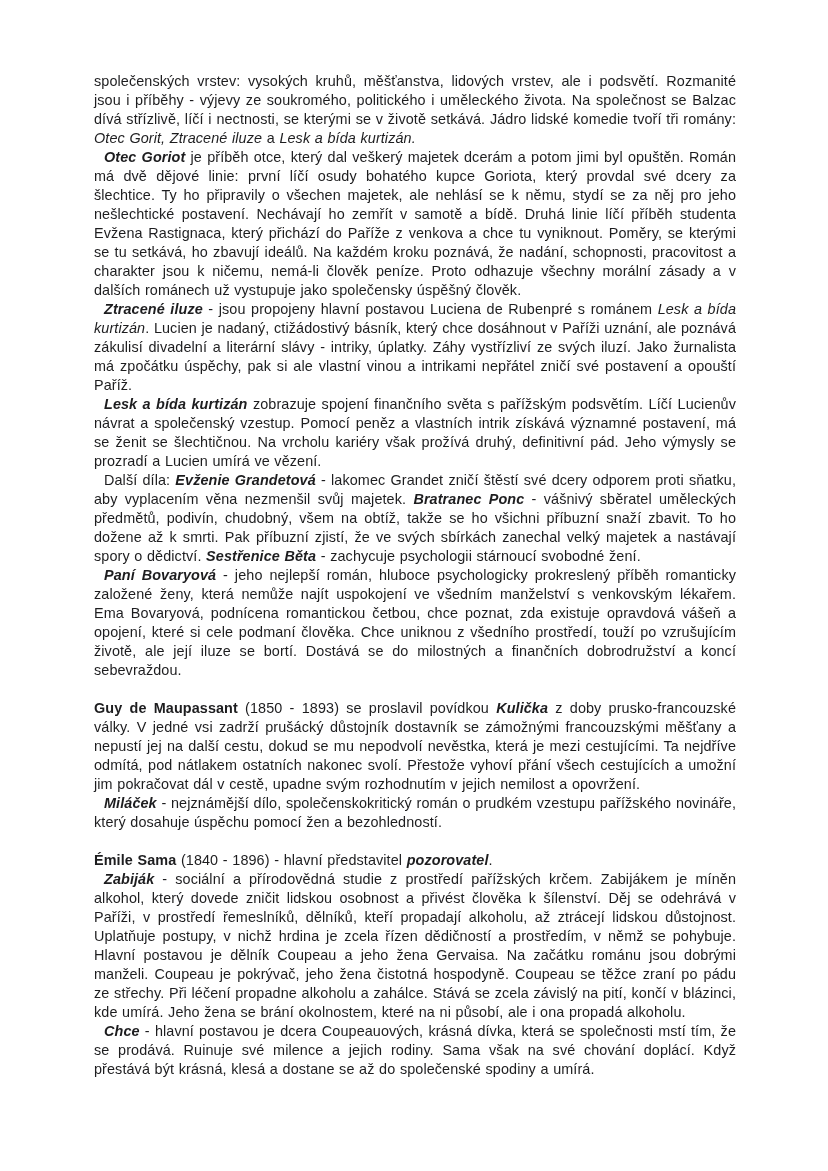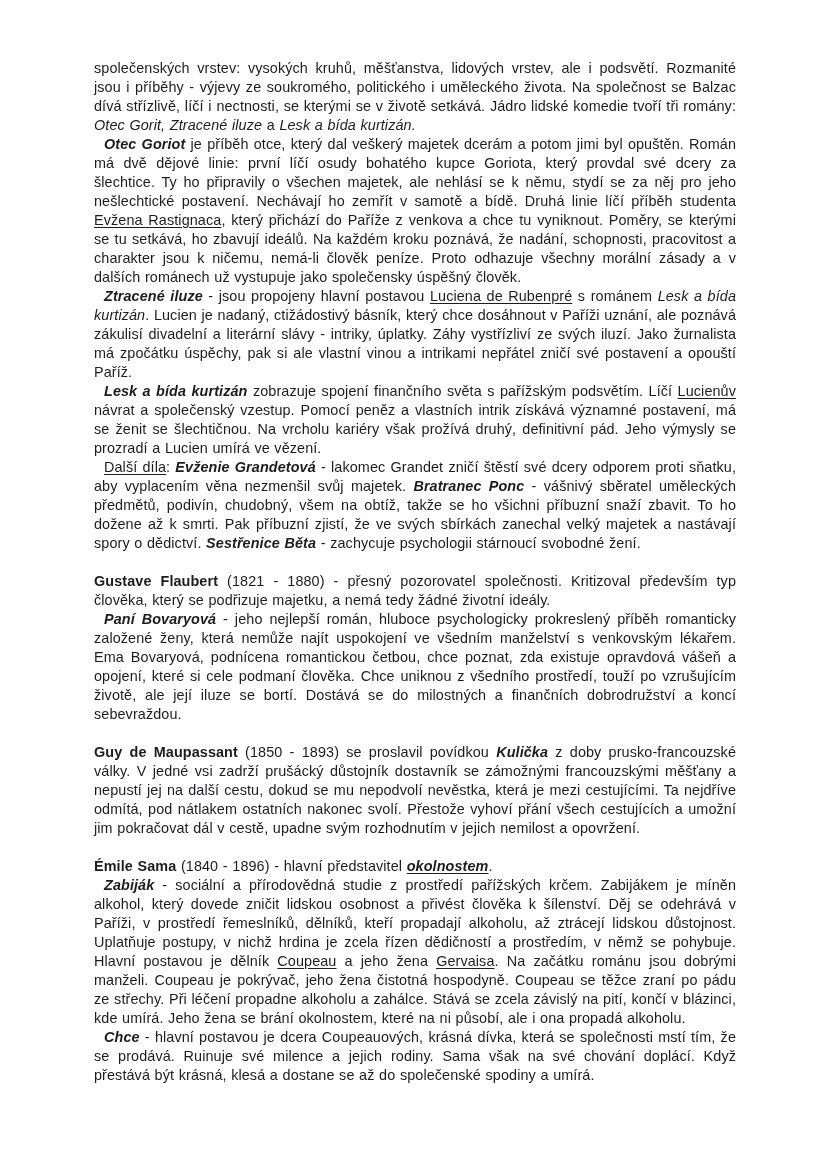--- a/index.html
+++ b/index.html
@@ -12,49 +12,49 @@
     width: 828px;
     height: 1171px;
     background: #ffffff;
     overflow: hidden;
     font-family: "Liberation Sans", "DejaVu Sans", sans-serif;
     color: #1d1d1f;
     box-sizing: border-box;
   }
   .doc-body {
     position: absolute;
-    top: 59px;
+    top: 72px;
     left: 94px;
     width: 642px;
   }
   p.para {
     margin: 0;
     font-size: 14.4px;
     line-height: 19px;
     text-align: justify;
     letter-spacing: 0.1px;
     word-spacing: 0.5px;
   }
   p.para.indent { text-indent: 10px; }
   p.para.gap-before { margin-top: 19px; }
   .seg-b  { font-weight: bold; }
   .seg-i  { font-style: italic; }
-  .seg-u  { text-decoration: underline; text-underline-offset: 2px; }
+  .seg-u  { text-underline-offset: 2px; }
 </style>
 </head>
 <body>
 
 <div class="page" style="background: rgb(255, 255, 255); color: rgb(29, 29, 31);">
   <div class="doc-body">
 
   <p class="para"><span>společenských vrstev: vysokých kruhů, měšťanstva, lidových vrstev, ale i podsvětí. Rozmanité jsou i příběhy - výjevy ze soukromého, politického i uměleckého života. Na společnost se Balzac dívá střízlivě, líčí i nectnosti, se kterými se v životě setkává. Jádro lidské komedie tvoří tři romány: </span><span class="seg-i">Otec Gorit, Ztracené iluze</span><span> a </span><span class="seg-i">Lesk a bída kurtizán.</span></p>
       <p class="para indent"><span class="seg-b seg-i">Otec Goriot</span><span> je příběh otce, který dal veškerý majetek dcerám a potom jimi byl opuštěn. Román má dvě dějové linie: první líčí osudy bohatého kupce Goriota, který provdal své dcery za šlechtice. Ty ho připravily o všechen majetek, ale nehlásí se k němu, stydí se za něj pro jeho nešlechtické postavení. Nechávají ho zemřít v samotě a bídě. Druhá linie líčí příběh studenta </span><span class="seg-u">Evžena Rastignaca</span><span>, který přichází do Paříže z venkova a chce tu vyniknout. Poměry, se kterými se tu setkává, ho zbavují ideálů. Na každém kroku poznává, že nadání, schopnosti, pracovitost a charakter jsou k ničemu, nemá-li člověk peníze. Proto odhazuje všechny morální zásady a v dalších románech už vystupuje jako společensky úspěšný člověk.</span></p>
       <p class="para indent"><span class="seg-b seg-i">Ztracené iluze</span><span> - jsou propojeny hlavní postavou </span><span class="seg-u">Luciena de Rubenpré</span><span> s románem </span><span class="seg-i">Lesk a bída kurtizán</span><span>. Lucien je nadaný, ctižádostivý básník, který chce dosáhnout v Paříži uznání, ale poznává zákulisí divadelní a literární slávy - intriky, úplatky. Záhy vystřízliví ze svých iluzí. Jako žurnalista má zpočátku úspěchy, pak si ale vlastní vinou a intrikami nepřátel zničí své postavení a opouští Paříž.</span></p>
       <p class="para indent"><span class="seg-b seg-i">Lesk a bída kurtizán</span><span> zobrazuje spojení finančního světa s pařížským podsvětím. Líčí </span><span class="seg-u">Lucienův </span><span>návrat a společenský vzestup. Pomocí peněz a vlastních intrik získává významné postavení, má se ženit se šlechtičnou. Na vrcholu kariéry však prožívá druhý, definitivní pád. Jeho výmysly se prozradí a Lucien umírá ve vězení.</span></p>
       <p class="para indent"><span class="seg-u">Další díla</span><span>: </span><span class="seg-b seg-i">Evženie Grandetová</span><span> - lakomec Grandet zničí štěstí své dcery odporem proti sňatku, aby vyplacením věna nezmenšil svůj majetek. </span><span class="seg-b seg-i">Bratranec Ponc</span><span> - vášnivý sběratel uměleckých předmětů, podivín, chudobný, všem na obtíž, takže se ho všichni příbuzní snaží zbavit. To ho dožene až k smrti. Pak příbuzní zjistí, že ve svých sbírkách zanechal velký majetek a nastávají spory o dědictví. </span><span class="seg-b seg-i">Sestřenice Běta</span><span> - zachycuje psychologii stárnoucí svobodné žení.</span></p>
-      <p class="para gap-before"><span class="seg-b">Gustave Flaubert</span><span> (1821 - 1880) - přesný pozorovatel společnosti. Kritizoval především typ člověka, který se podřizuje majetku, a nemá tedy žádné životní ideály.</span></p>
       <p class="para indent"><span class="seg-b seg-i">Paní Bovaryová</span><span> - jeho nejlepší román, hluboce psychologicky prokreslený příběh romanticky založené ženy, která nemůže najít uspokojení ve všedním manželství s venkovským lékařem. Ema Bovaryová, podnícena romantickou četbou, chce poznat, zda existuje opravdová vášeň a opojení, které si cele podmaní člověka. Chce uniknou z všedního prostředí, touží po vzrušujícím životě, ale její iluze se bortí. Dostává se do milostných a finančních dobrodružství a koncí sebevraždou.</span></p>
       <p class="para gap-before"><span class="seg-b">Guy de Maupassant</span><span> (1850 - 1893) se proslavil povídkou </span><span class="seg-b seg-i">Kulička</span><span> z doby prusko-francouzské války. V jedné vsi zadrží prušácký důstojník dostavník se zámožnými francouzskými měšťany a nepustí jej na další cestu, dokud se mu nepodvolí nevěstka, která je mezi cestujícími. Ta nejdříve odmítá, pod nátlakem ostatních nakonec svolí. Přestože vyhoví přání všech cestujících a umožní jim pokračovat dál v cestě, upadne svým rozhodnutím v jejich nemilost a opovržení.</span></p>
-      <p class="para gap-before"><span class="seg-b">Émile Sama</span><span> (1840 - 1896) - hlavní představitel </span><span class="seg-b seg-i seg-u">okolnostem</span><span>.</span></p>
+      <p class="para indent"><span class="seg-b seg-i">Miláček</span><span> - nejznámější dílo, společenskokritický román o prudkém vzestupu pařížského novináře, který dosahuje úspěchu pomocí žen a bezohledností.</span></p>
+      <p class="para gap-before"><span class="seg-b">Émile Sama</span><span> (1840 - 1896) - hlavní představitel </span><span class="seg-b seg-i seg-u">pozorovatel</span><span>.</span></p>
       <p class="para indent"><span class="seg-b seg-i">Zabiják</span><span> - sociální a přírodovědná studie z prostředí pařížských krčem. Zabijákem je míněn alkohol, který dovede zničit lidskou osobnost a přivést člověka k šílenství. Děj se odehrává v Paříži, v prostředí řemeslníků, dělníků, kteří propadají alkoholu, až ztrácejí lidskou důstojnost. Uplatňuje postupy, v nichž hrdina je zcela řízen dědičností a prostředím, v němž se pohybuje. Hlavní postavou je dělník </span><span class="seg-u">Coupeau</span><span> a jeho žena </span><span class="seg-u">Gervaisa</span><span>. Na začátku románu jsou dobrými manželi. Coupeau je pokrývač, jeho žena čistotná hospodyně. Coupeau se těžce zraní po pádu ze střechy. Při léčení propadne alkoholu a zahálce. Stává se zcela závislý na pití, končí v blázinci, kde umírá. Jeho žena se brání okolnostem, které na ni působí, ale i ona propadá alkoholu.</span></p>
       <p class="para indent"><span class="seg-b seg-i">Chce</span><span> - hlavní postavou je dcera Coupeauových, krásná dívka, která se společnosti mstí tím, že se prodává. Ruinuje své milence a jejich rodiny. Sama však na své chování doplácí. Když přestává být krásná, klesá a dostane se až do společenské spodiny a umírá.</span></p>
     </div>
 </div>
 
 </body></html>

